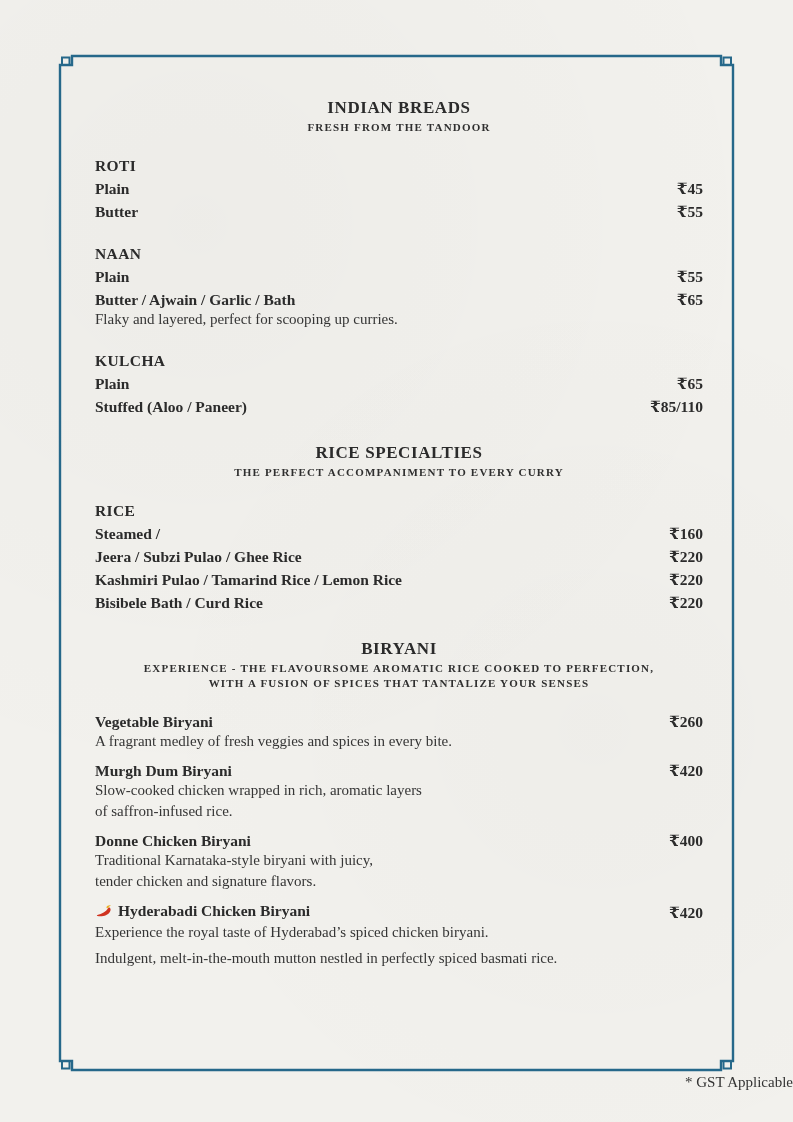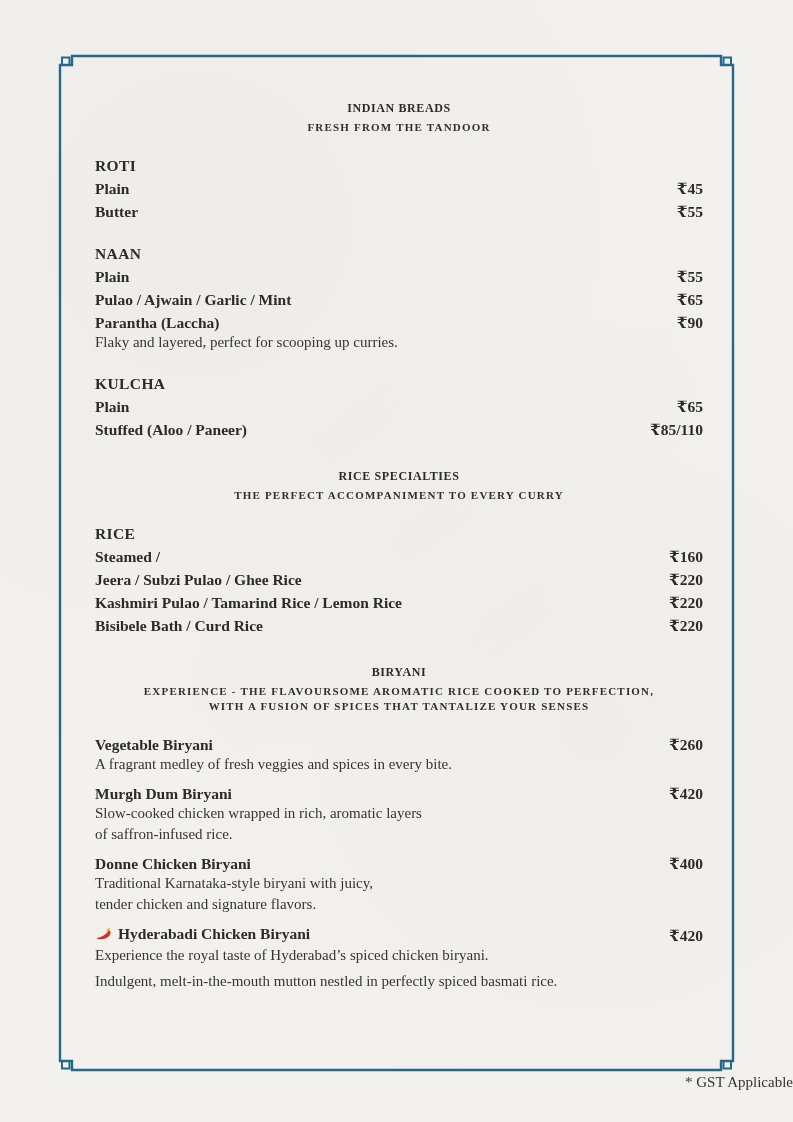--- a/index.html
+++ b/index.html
@@ -16,21 +16,21 @@
     background:
       radial-gradient(circle at 25% 20%, rgba(0,0,0,0.018), transparent 55%),
       radial-gradient(circle at 75% 65%, rgba(0,0,0,0.015), transparent 50%),
       #f2f1ed;
   }
   .frame-svg{position:absolute;left:0;top:0;pointer-events:none;}
   .content{
     position:absolute;left:95px;top:98px;width:608px;
   }
   .section-title{
-    text-align:center;font-size:12px;font-weight:bold;
+    text-align:center;font-size:17px;font-weight:bold;
     letter-spacing:.6px;color:#2b2b2b;line-height:20px;
   }
   .section-subtitle{
     text-align:center;font-size:11px;font-weight:bold;
     letter-spacing:1.2px;color:#2f2f2f;line-height:15px;margin-top:2px;
   }
   .menu-section + .menu-section{margin-top:25px;}
   .group{margin-top:19px;}
   .group-label{
     font-size:15.5px;font-weight:bold;letter-spacing:.4px;
@@ -114,35 +114,28 @@
       </span>
       <span class="item-price">₹55</span>
     </div>
 
   </div>
 
   <div class="item-block">
     <div class="item-row">
       <span class="item-name">
 
-        <span>Pulao / Ajwain / Garlic / Mint</span>
+        <span>Butter / Ajwain / Garlic / Bath</span>
       </span>
       <span class="item-price">₹65</span>
     </div>
 
   </div>
 
   <div class="item-block has-desc">
-    <div class="item-row">
-      <span class="item-name">
-
-        <span>Parantha (Laccha)</span>
-      </span>
-      <span class="item-price">₹90</span>
-    </div>
     <div class="item-descriptions">
                   <div class="desc-line">Flaky and layered, perfect for scooping up curries.</div>
                 </div>
   </div>
 </div>
   </div>
 
   <div class="group">
     <div class="group-label">KULCHA</div>
     <div>

